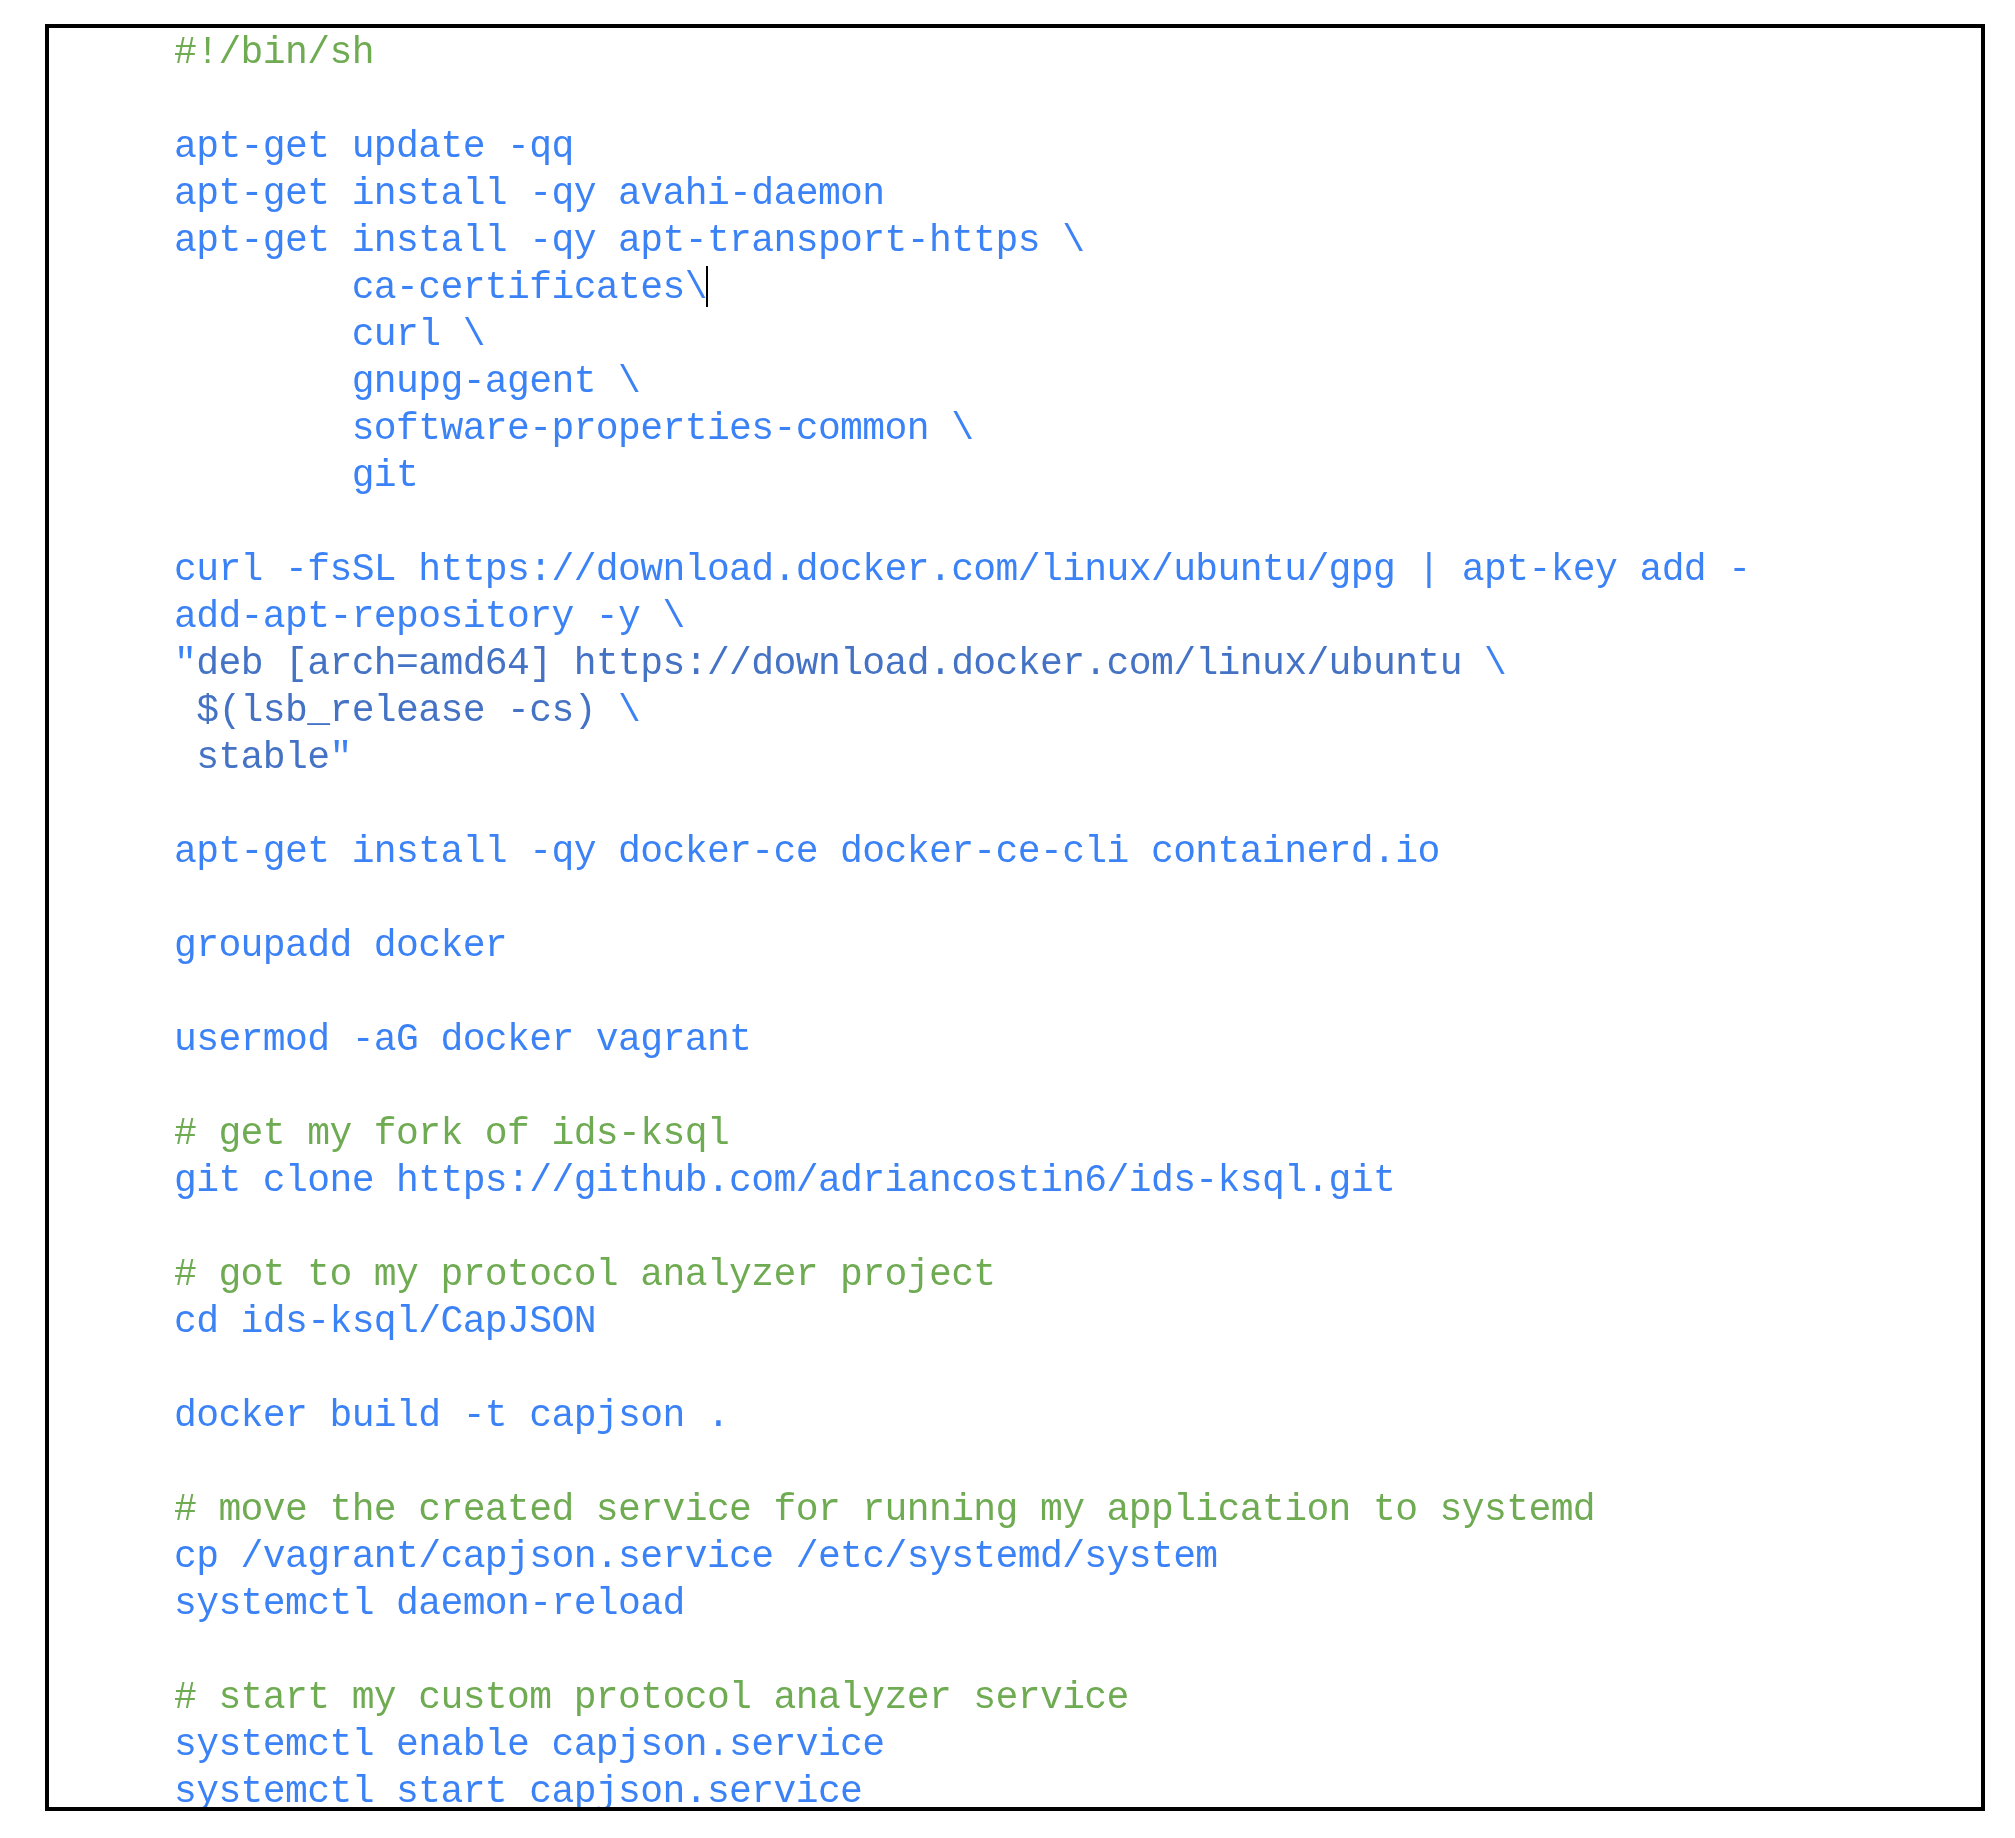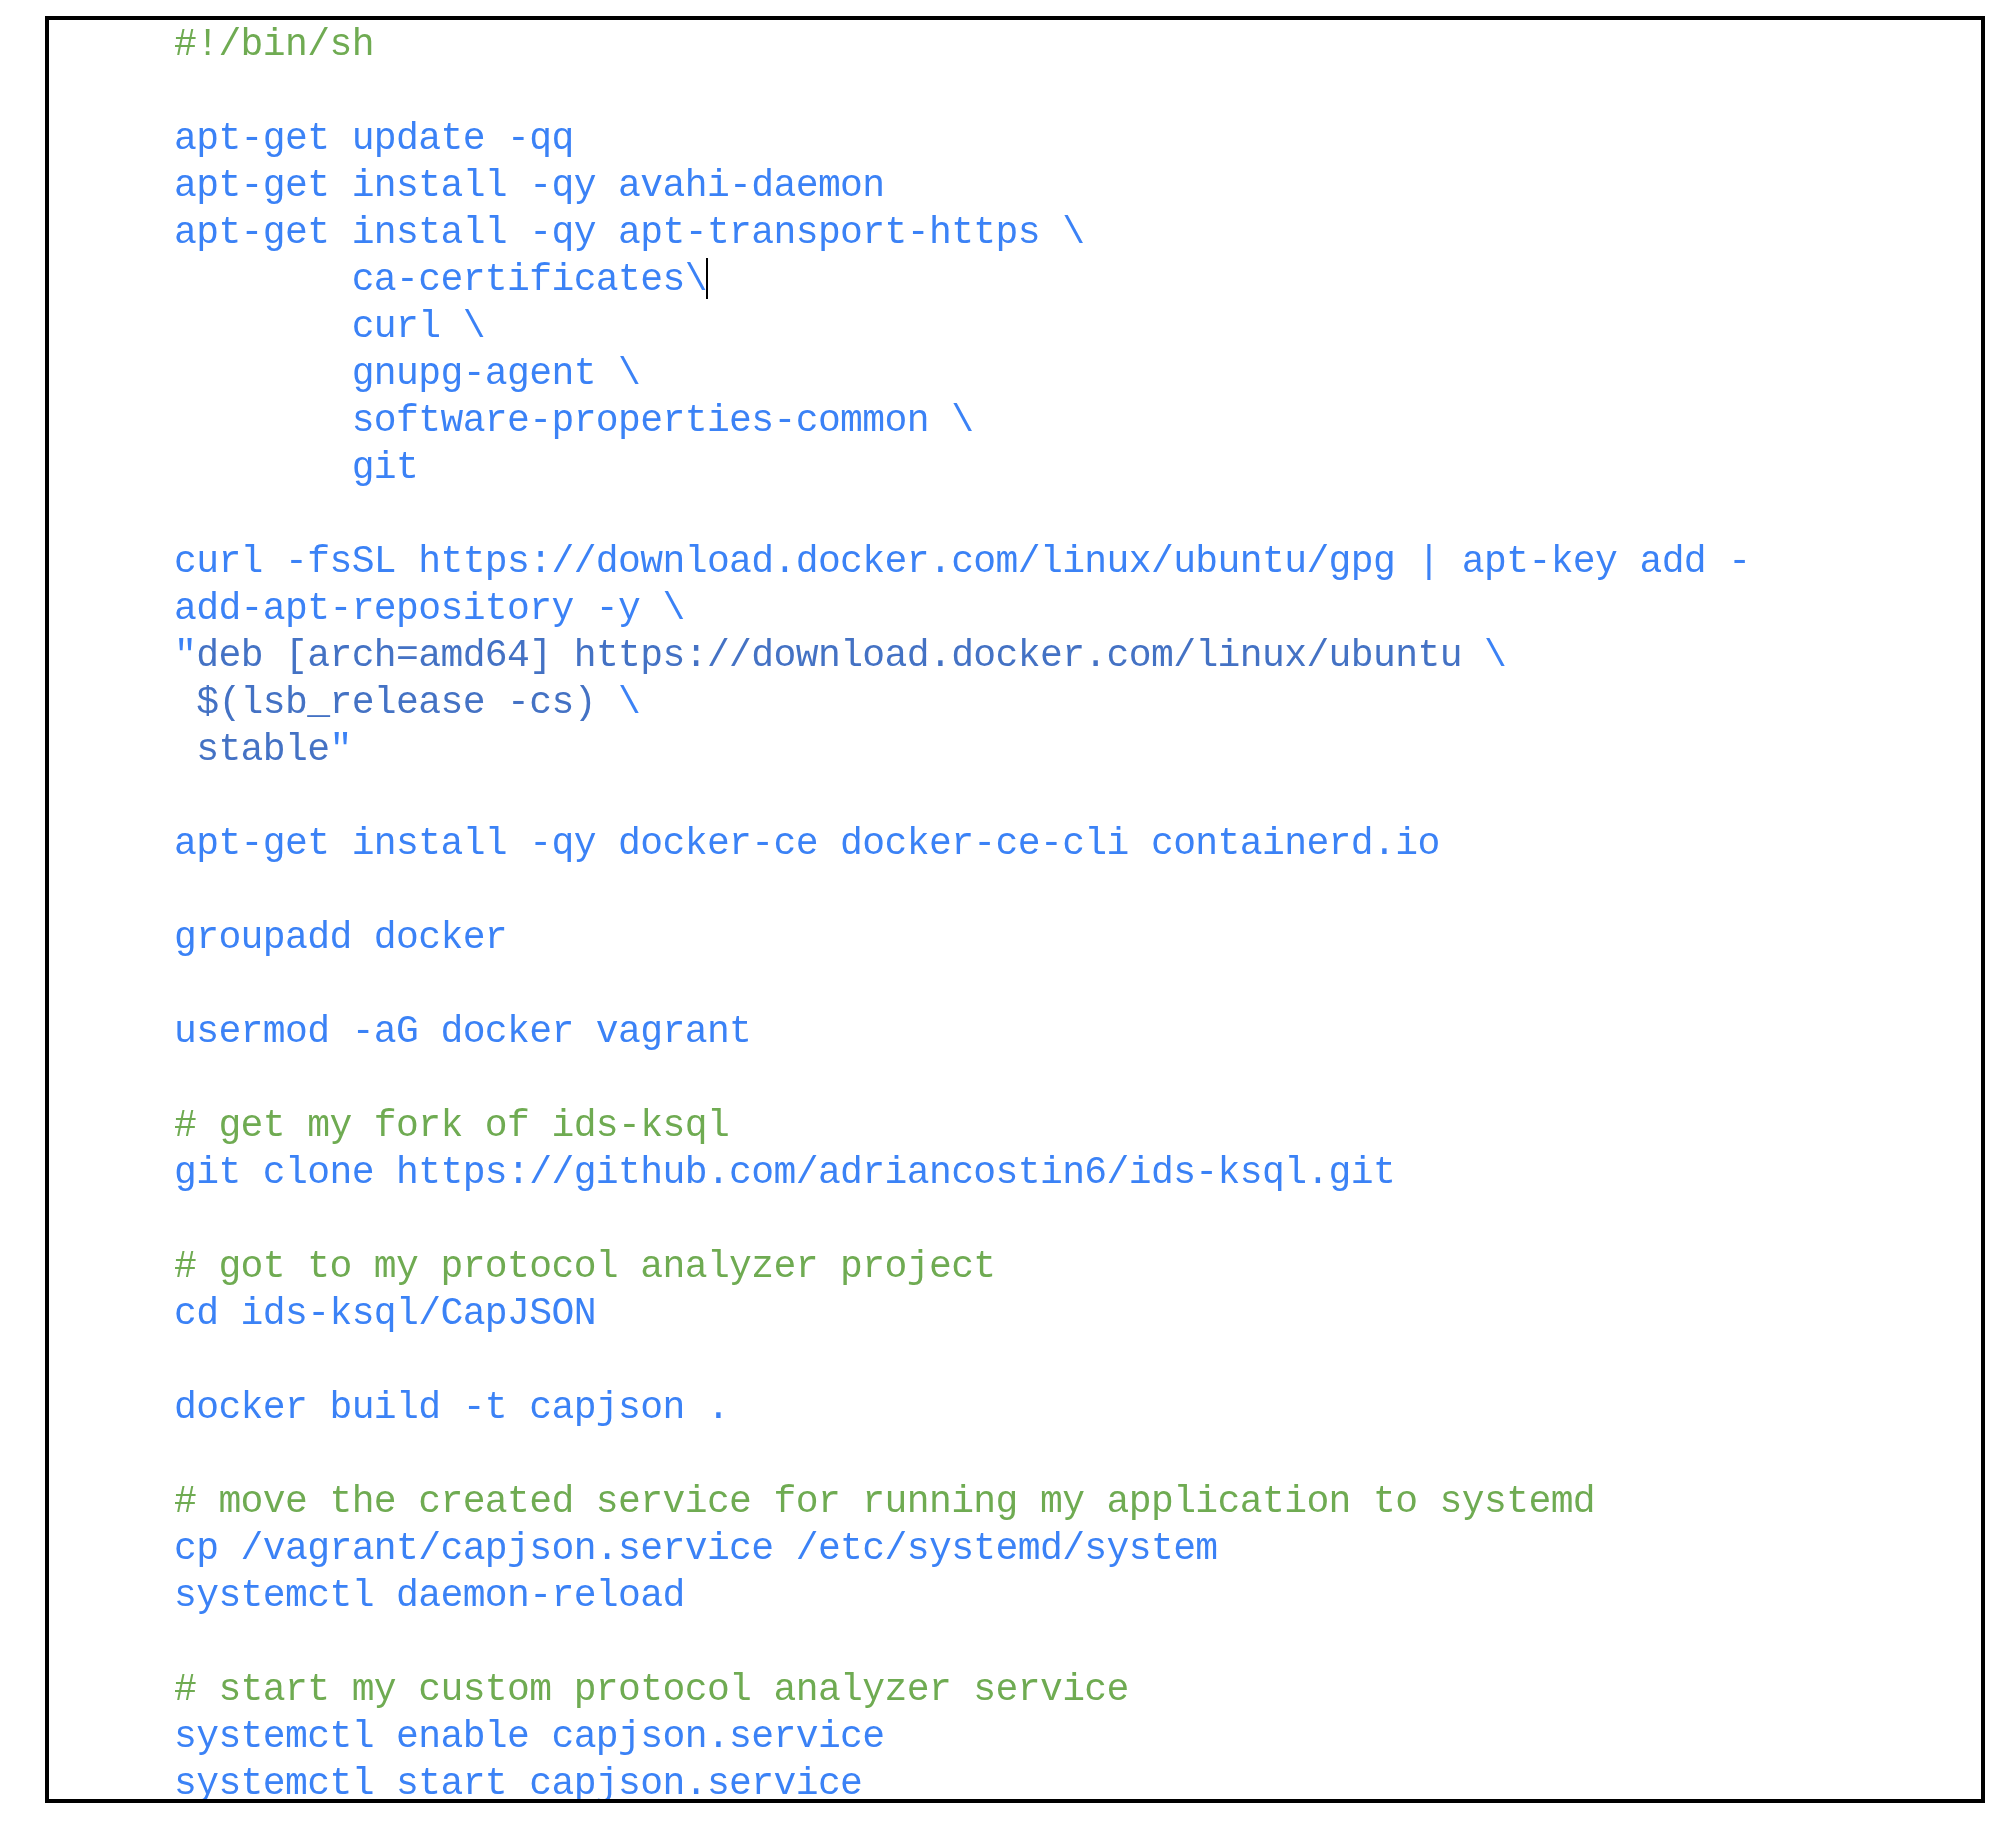--- a/index.html
+++ b/index.html
@@ -9,21 +9,21 @@
     background: #ffffff;
   }
   body {
     width: 2015px;
     height: 1839px;
     font-family: "Liberation Mono", "DejaVu Sans Mono", monospace;
   }
   #code-frame {
     position: absolute;
     left: 45px;
-    top: 16px;
+    top: 24px;
     width: 1940px;
     height: 1787px;
     border: 4.8px solid #000000;
     box-sizing: border-box;
     background: #ffffff;
     overflow: hidden;
   }
   #code-listing {
     position: absolute;
     left: 125px;

